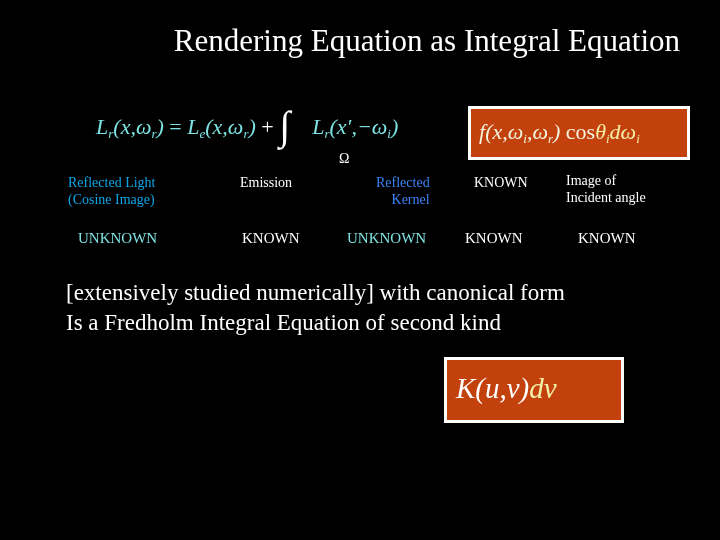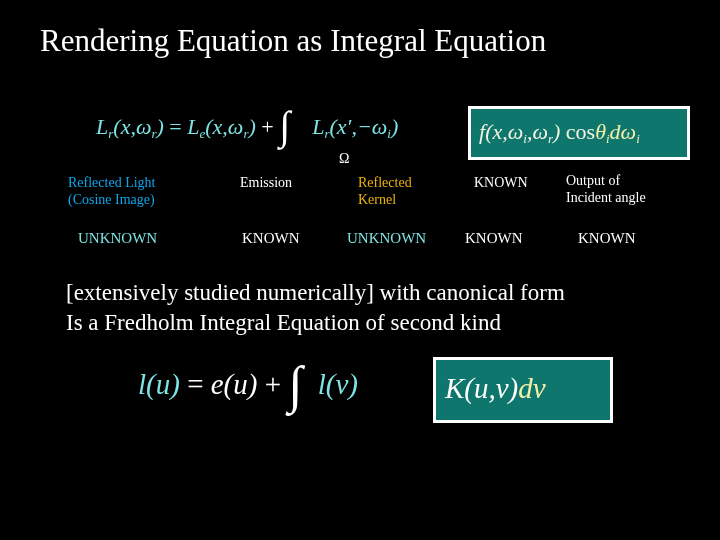--- a/index.html
+++ b/index.html
@@ -16,21 +16,21 @@
     font-family: "Liberation Serif", "DejaVu Serif", serif;
     color: #ffffff;
   }
 
   
   #title {
     position: absolute;
     left: 40px;
     top: 22px;
     width: 640px;
-    text-align: left;
+    text-align: right;
     font-size: 31px;
     line-height: 38px;
     color: #ffffff;
     letter-spacing: 0px;
   }
 
   
   #eq-top {
     position: absolute;
     left: 96px;
@@ -70,39 +70,39 @@
     position: absolute;
     font-size: 14px;
     font-style: normal;
     color: #ffffff;
   }
 
   
   .eqbox {
     position: absolute;
     border: 3px solid #ffffff;
-    background: #0f766e;
+    background: #c2410c;
     box-sizing: border-box;
   }
   #box-brdf {
     left: 468px;
     top: 106px;
     width: 222px;
     height: 54px;
   }
   #box-brdf .inner {
     position: absolute;
     left: 8px;
     top: 10px;
     font-size: 22px;
     font-style: italic;
     white-space: nowrap;
   }
   #box-kernel {
-    left: 433px;
+    left: 444px;
     top: 357px;
     width: 180px;
     height: 66px;
   }
   #box-kernel .inner {
     position: absolute;
     left: 9px;
     top: 12px;
     font-size: 29px;
     font-style: italic;
@@ -180,48 +180,45 @@
 
   <div class="lbl" style="left:68px; top:174px; color:#0ea5e9;">
     <div>Reflected Light</div>
     <div class="small">(Cosine Image)</div>
   </div>
 
   <div class="lbl" style="left:240px; top:174px; color:#ffffff;">
     <div>Emission</div>
   </div>
 
-  <div class="lbl" style="left:358px; top:174px; color:#eab308;">
+  <div class="lbl" style="left:376px; top:174px; color:#3b82f6;text-align:right;">
     <div>Reflected</div>
     <div>Kernel</div>
   </div>
 
   <div class="lbl" style="left:474px; top:174px; color:#ffffff;">
     <div>KNOWN</div>
   </div>
 
   <div class="lbl" style="left:566px; top:172px; color:#ffffff;">
-    <div>Output of</div>
+    <div>Image of</div>
     <div>Incident angle</div>
   </div>
 
   <div class="known" style="left:78px; top:230px; color:#7fe3e3;">UNKNOWN</div>
   <div class="known" style="left:242px; top:230px; color:#ffffff;">KNOWN</div>
   <div class="known" style="left:347px; top:230px; color:#7fe3e3;">UNKNOWN</div>
   <div class="known" style="left:465px; top:230px; color:#ffffff;">KNOWN</div>
   <div class="known" style="left:578px; top:230px; color:#ffffff;">KNOWN</div>
 
   <div id="body-text">
     <div>[extensively studied numerically] with canonical form</div>
     <div>Is a Fredholm Integral Equation of second kind</div>
   </div>
 
-  <div id="eq-bottom">
-    <span class="cyan">l(u)</span><span class="white upr"> = </span><span class="white">e(u)</span><span class="white upr"> + </span><span class="white integral">∫</span><span class="cyan" style="padding-left:8px"> l(v)</span>
-  </div>
 
   <div class="eqbox" id="box-kernel">
     <div class="inner">
       <span class="white">K(u,v)</span><span class="yellow">dv</span>
     </div>
   </div>
 
 
 </div>
 

